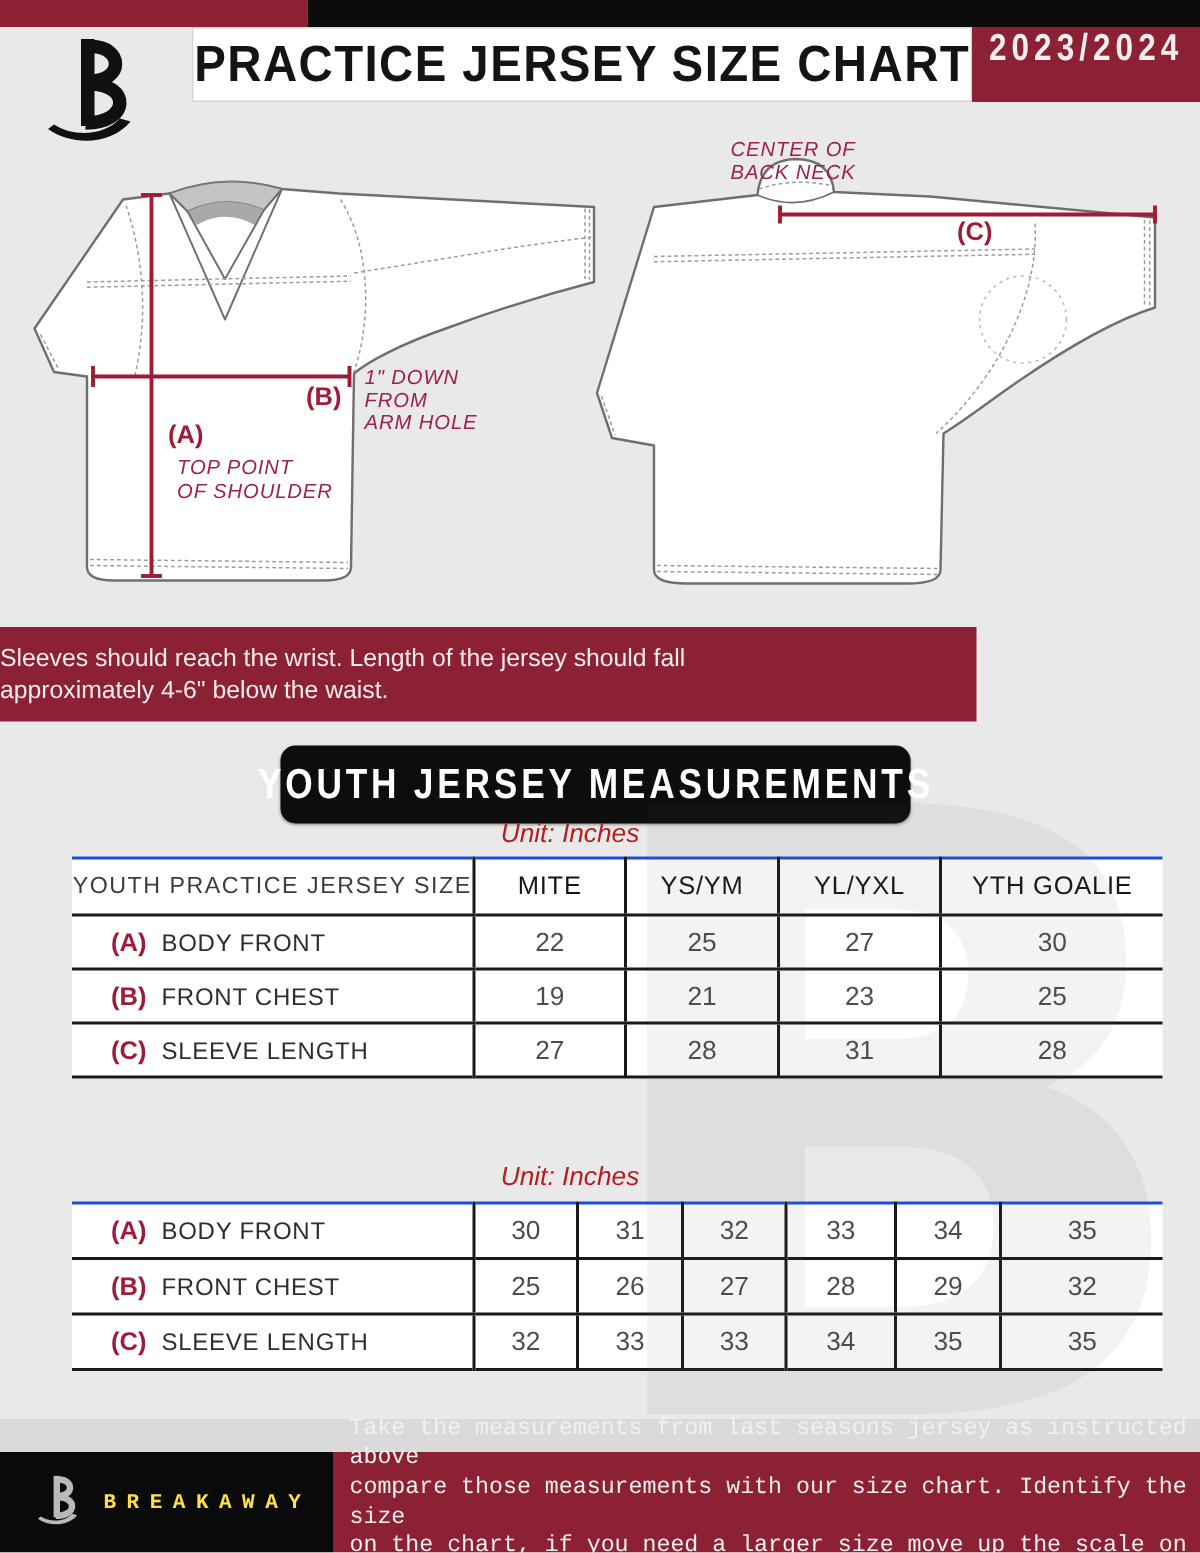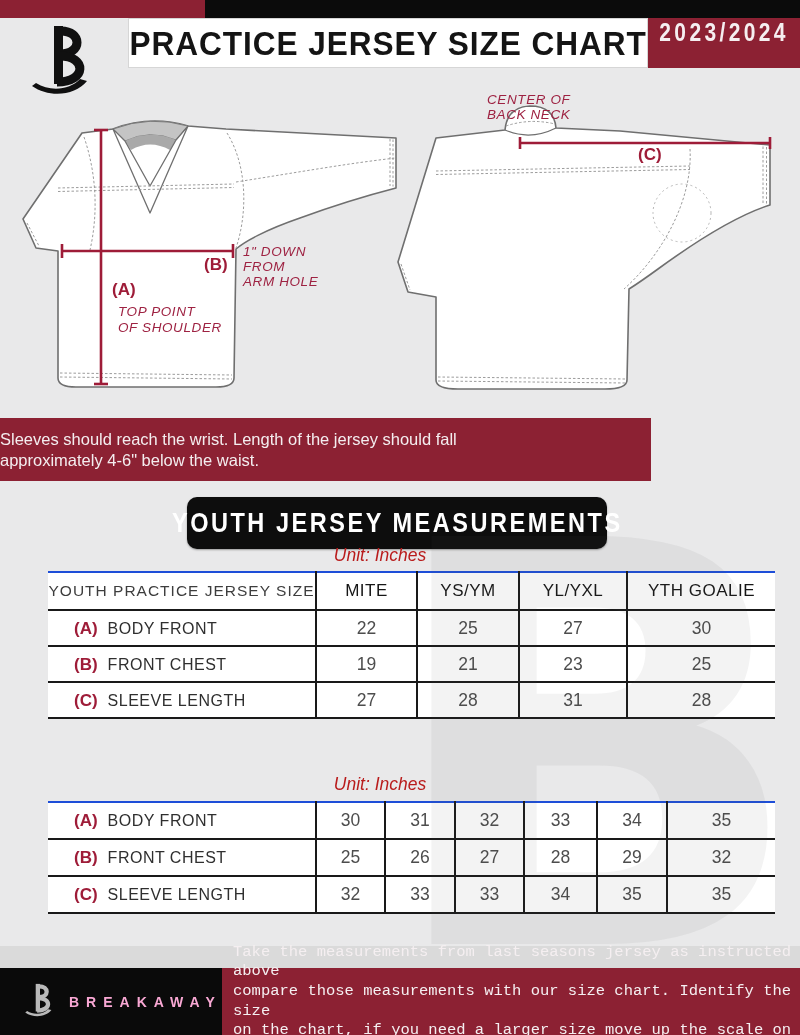--- a/index.html
+++ b/index.html
@@ -83,22 +83,23 @@
   }
 
   
   .grayband{left:0;top:946px;width:800px;height:22px;background:#dadada;}
   .footer-black{
     left:0;top:968px;width:222px;height:67px;background:#0a0a0a;
     display:flex;align-items:center;
   }
   .footer-logo{width:36px;height:40px;margin-left:22px;color:#b9b9b9;}
   .footer-brand{
-    color:#f9a8d4;font-size:14px;font-weight:bold;letter-spacing:7px;margin-left:11px;
+    color:#fde047;font-size:14px;font-weight:bold;letter-spacing:7px;margin-left:11px;
     white-space:nowrap;
+    font-family:Liberation Mono, monospace;
   }
   .footer-maroon{
     left:222px;top:968px;width:578px;height:67px;background:#8c2133;
     display:flex;flex-direction:column;justify-content:center;
     color:#f5eff1;font-size:15.5px;line-height:19.6px;padding-left:11px;box-sizing:border-box;font-family:Liberation Mono, monospace;
   }
 </style>
 </head>
 <body>
 

